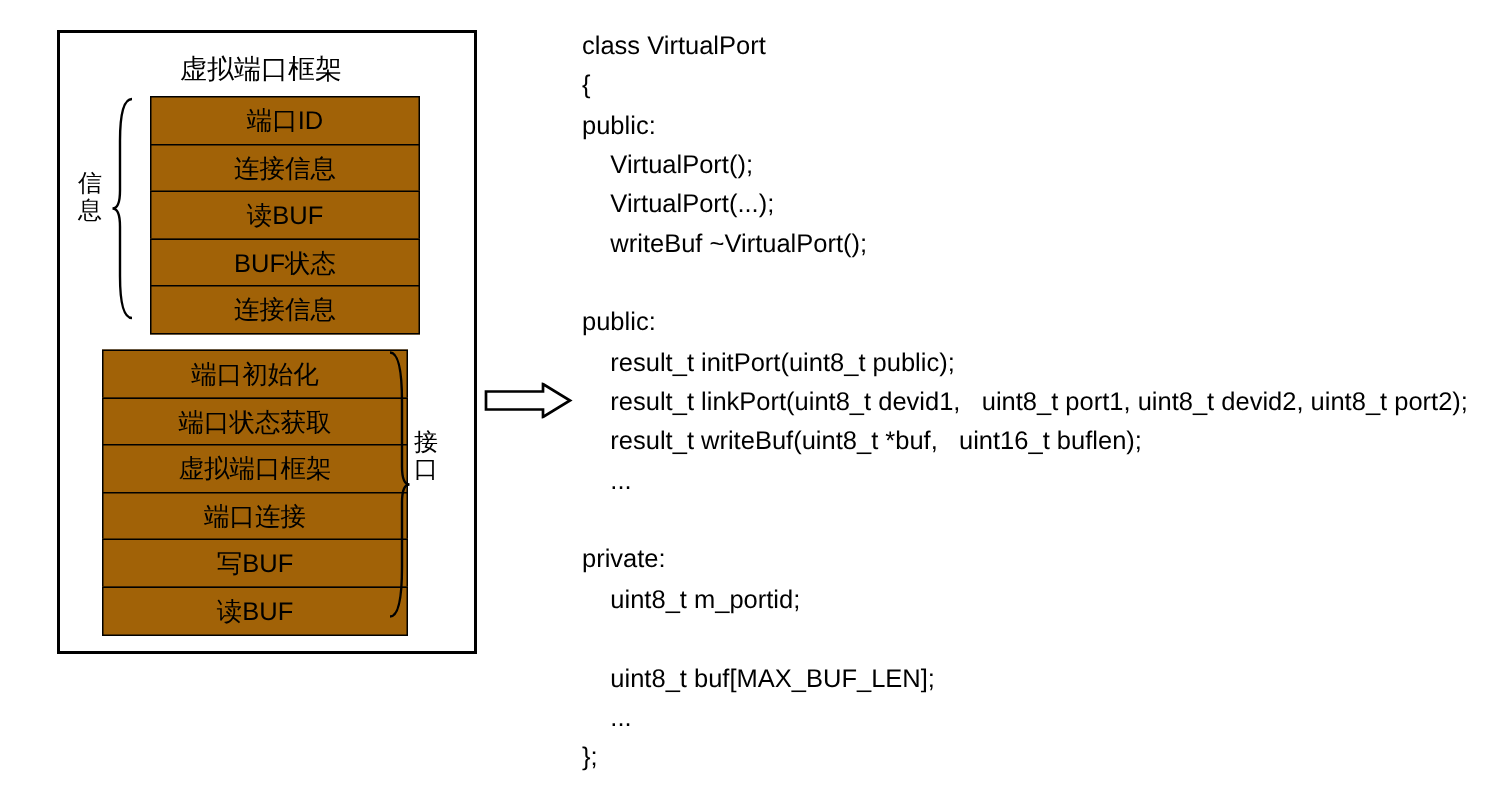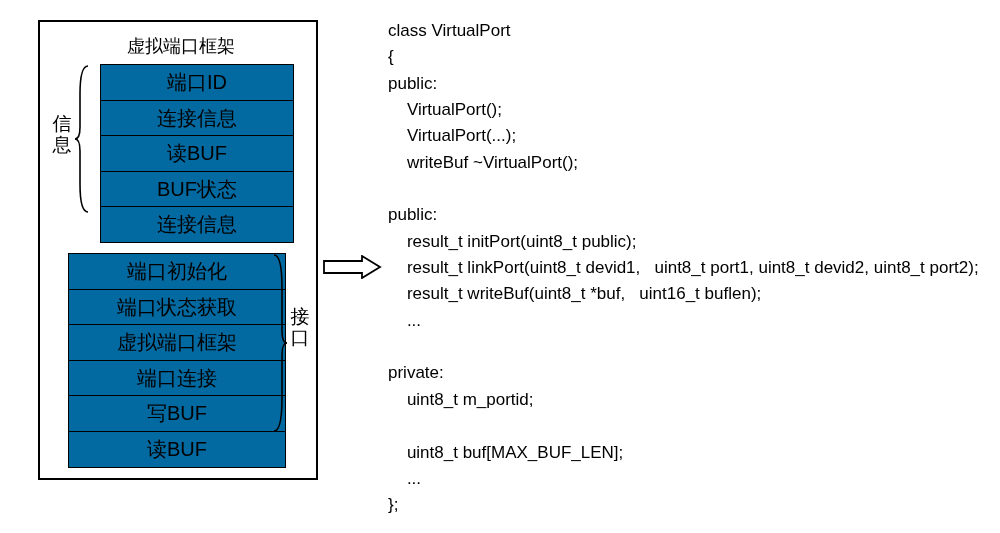--- a/index.html
+++ b/index.html
@@ -12,21 +12,21 @@
     color: #000;
   }
   .left-panel {
     position: absolute;
     left: 38px;
     top: 20px;
     width: 280px;
   }
   .outer-frame {
     border: 2px solid #000;
-    padding: 8px 2px 8px 8px;
+    padding: 8px 16px 8px 8px;
   }
   .frame-title {
     text-align: center;
     font-size: 18px;
     padding: 4px 0 6px 0;
   }
   .group {
     position: relative;
     margin-bottom: 10px;
   }
@@ -35,31 +35,31 @@
     margin-right: 20px;
   }
   .rows.right-label {
     margin-left: 20px;
     margin-right: 28px;
   }
   .row {
     border: 1.5px solid #000;
     padding: 4px 0;
     text-align: center;
-    font-size: 20px;
-    background: #0369a1;
+    font-size: 17px;
+    background: #a16207;
     margin-top: -1.5px;
   }
   .row:first-child { margin-top: 0; }
   .side-label {
     position: absolute;
     width: 20px;
-    font-size: 19px;
+    font-size: 16px;
     line-height: 1.1;
-    text-align: center;
+    text-align: left;
   }
   .side-label.left { left: 4px; }
   .side-label.right { right: 4px; }
   .bracket {
     position: absolute;
     width: 18px;
   }
   .bracket svg { width: 100%; height: 100%; display: block; }
 
   .arrow {

